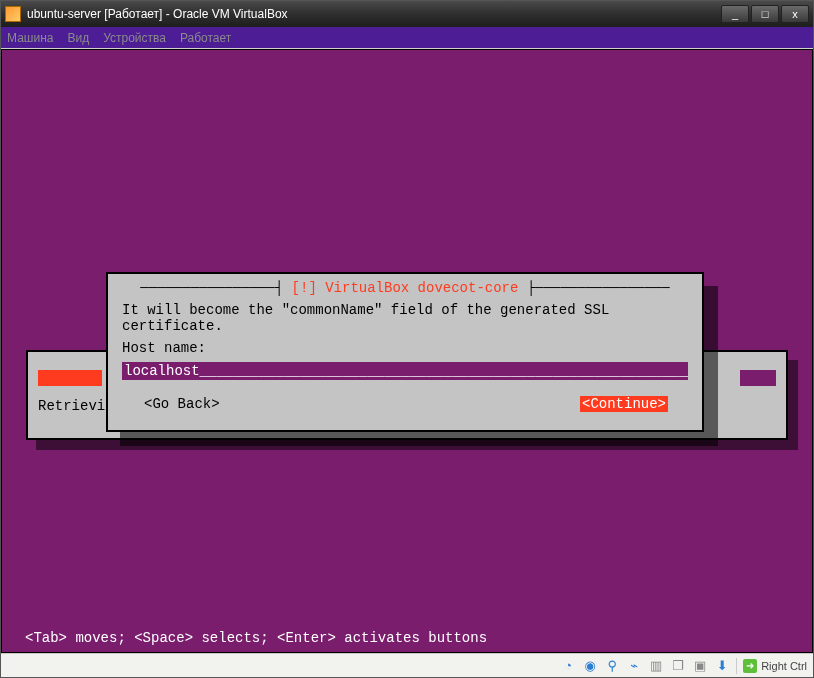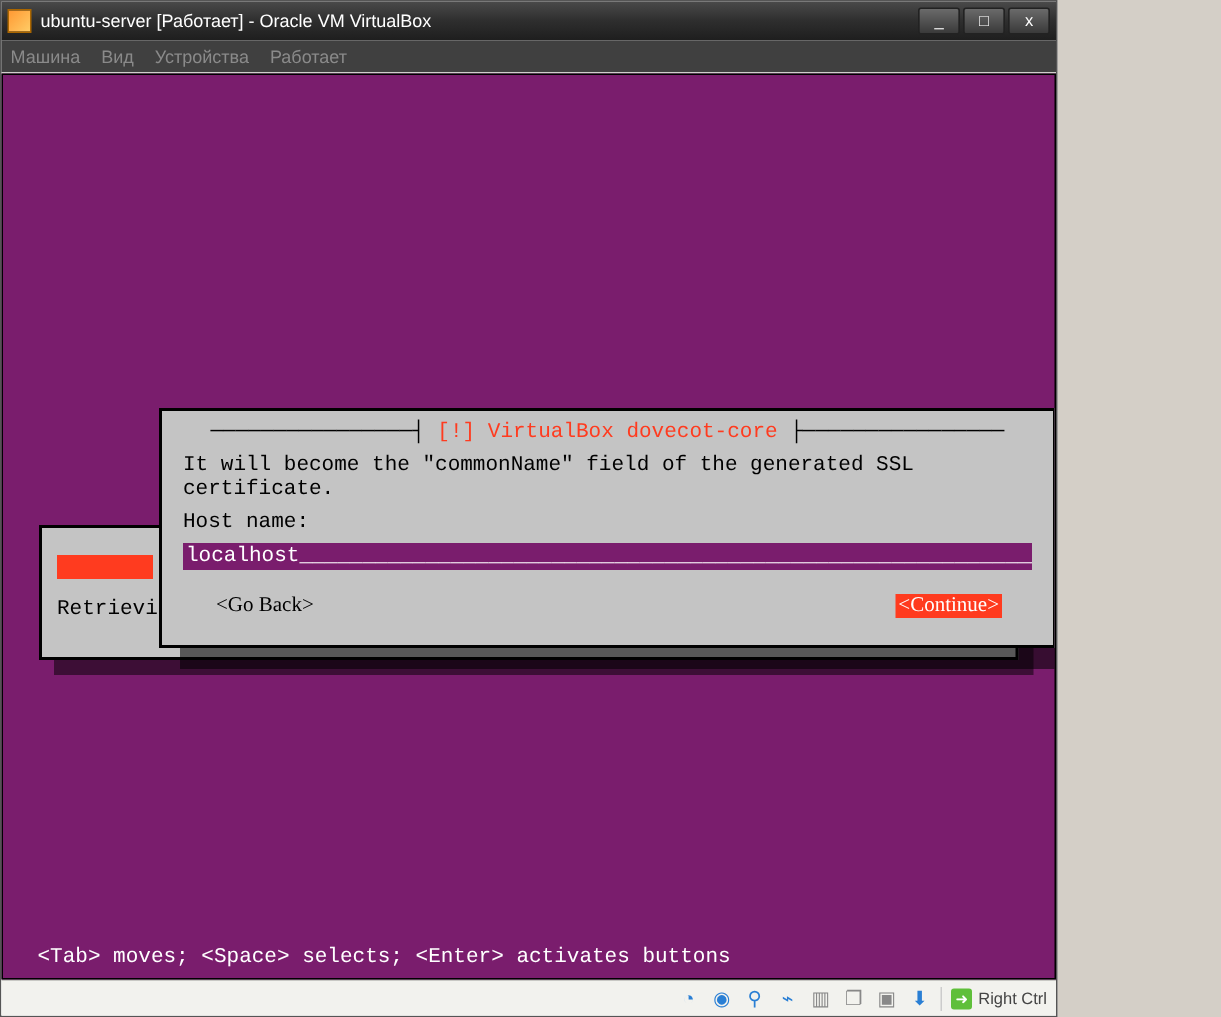--- a/index.html
+++ b/index.html
@@ -6,21 +6,21 @@
   body {
     font-family: Tahoma, Verdana, sans-serif;
     font-size: 11px;
     background: #d4cfc7;
     overflow: hidden;
     width: 814px;
     height: 678px;
   }
   
   .os-window {
-    width: 705px;
+    width: 814px;
     height: 678px;
     background: #fff;
     display: flex;
     flex-direction: column;
     border: 1px solid #555;
   }
   .titlebar {
     height: 26px;
     background: linear-gradient(to bottom, #4a4a4a 0%, #2e2e2e 50%, #1e1e1e 100%);
     display: flex;
@@ -43,21 +43,21 @@
     border-radius: 2px;
     color: #fff;
     display:flex; align-items:center; justify-content:center;
     font-family: Arial, sans-serif;
     font-size: 11px;
     cursor: pointer;
   }
   .win-btn.close{}
   .menubar {
     height: 22px;
-    background: #404040;
+    background: #4c1d95;
     border-bottom: 1px solid #d0d0cc;
     display:flex; align-items:center;
     padding: 0 6px;
     gap: 14px;
     color: #8a8a8a;
     font-size: 12px;
   }
   .menubar span { cursor: default; }
   .content-area {
     flex: 1;
@@ -140,21 +140,21 @@
     line-height:18px;
     margin-top:4px;
   }
   .button-row {
     display:flex;
     justify-content: space-between;
     margin-top: 16px;
     padding: 0 20px 0 20px;
   }
   .tui-btn {
-    font-family: Liberation Serif, serif;
+    font-family: Liberation Mono, monospace;
     font-size: inherit;
     background: transparent;
     color:#000;
     padding: 0 2px;
     cursor: pointer;
   }
   .tui-btn.highlight {
     background:#ff3b1f;
     color:#ffffff;
   }

